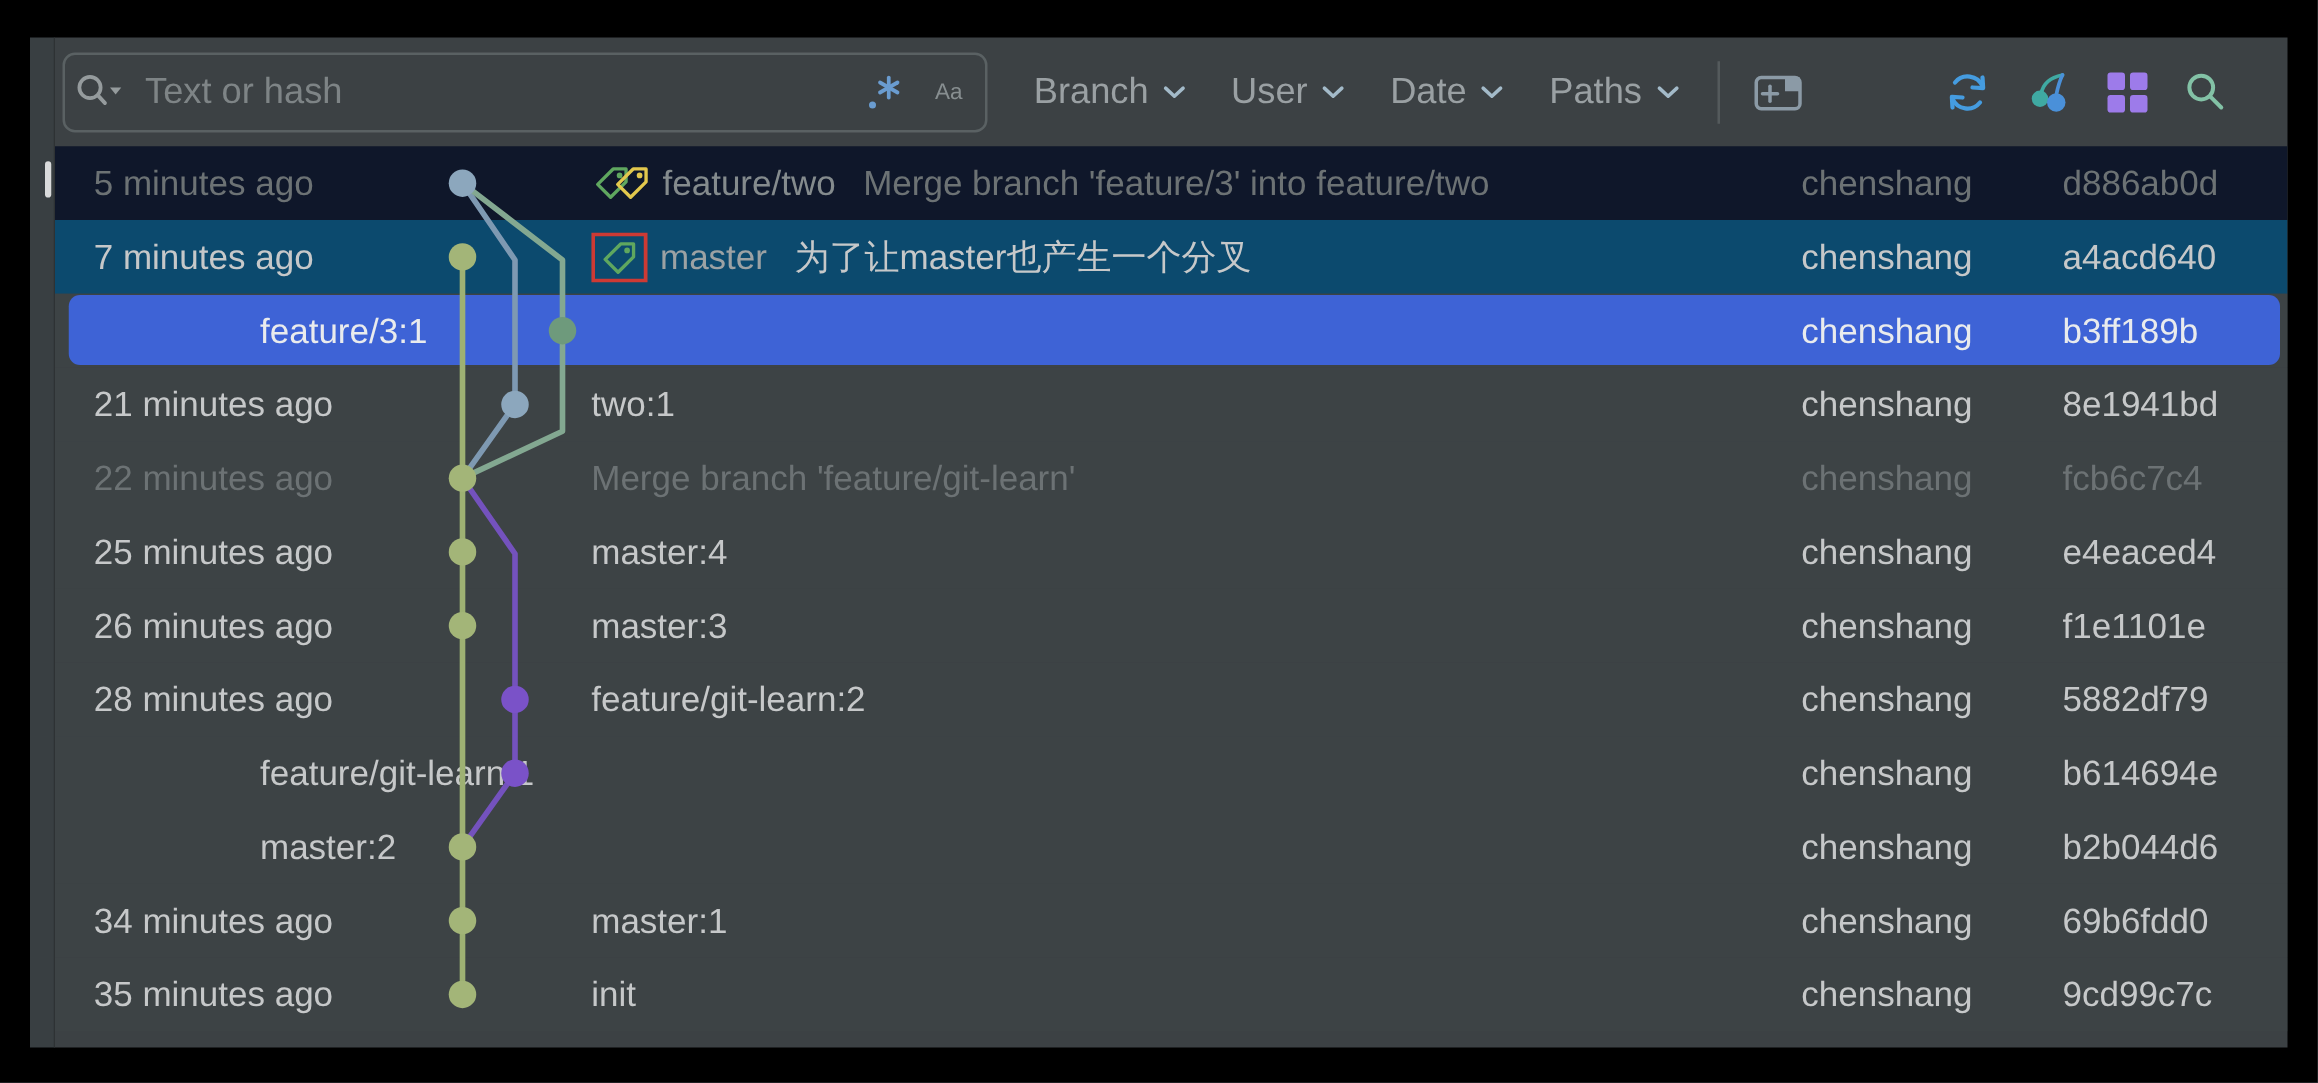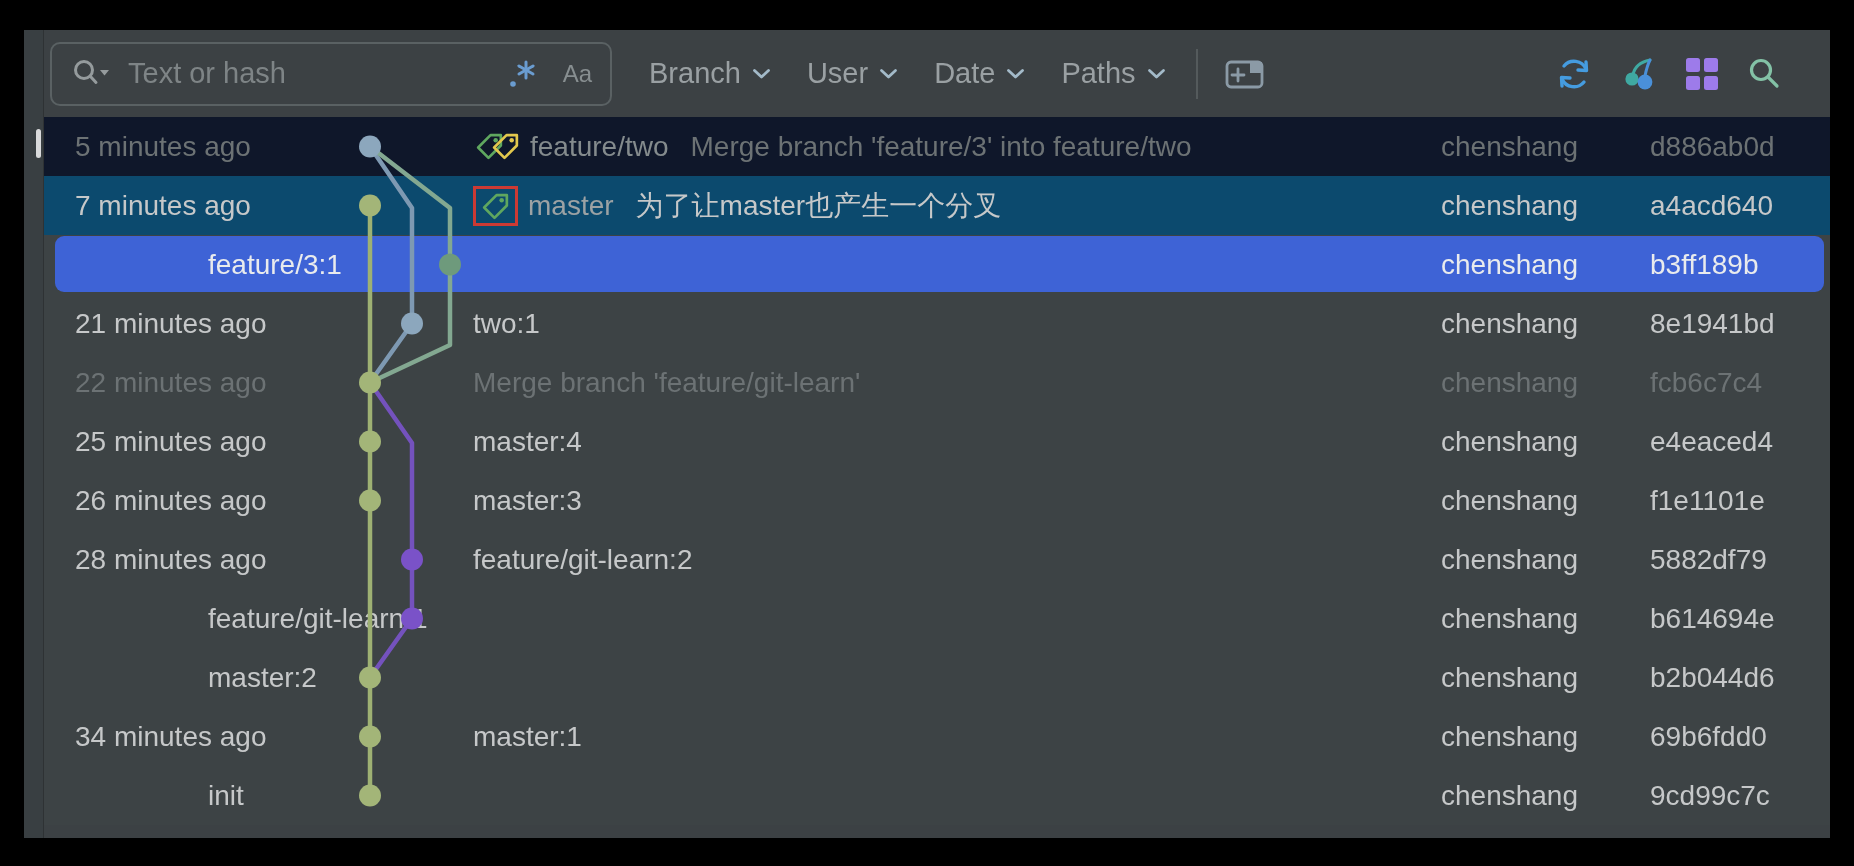--- a/index.html
+++ b/index.html
@@ -18,32 +18,32 @@
     position:absolute; left:36px; top:129px; width:5px; height:29px;
     background:#d9dadb; border-radius:3px; z-index:30;
   }
   .app {
     position:absolute; left:44px; top:30px; width:1786px; height:808px;
     background:#3c4144; overflow:hidden;
   }
   
   .toolbar { height:87px; display:flex; align-items:center; padding-left:6px; box-sizing:border-box; }
   .searchbox {
-    width:562px; height:64px; flex:none;
+    width:740px; height:64px; flex:none;
     border:2px solid #5a6163; border-radius:10px;
-    display:flex; align-items:center; padding:0 18px 0 18px; box-sizing:border-box;
+    display:flex; align-items:center; padding:0 18px 0 6px; box-sizing:border-box;
     background:#3c4144;
   }
   .searchbox .mag { flex:none; display:flex; align-items:center; }
   .searchbox input {
     flex:1; min-width:0; background:transparent; border:none; outline:none;
     color:#c8cacb; font-size:29px; font-family:inherit; margin-left:14px;
   }
   .searchbox input::placeholder { color:#7e8486; opacity:1; }
-  .matchcase { color:#878e90; font-size:24px; margin-left:24px; flex:none; }
+  .matchcase { color:#878e90; font-size:18px; margin-left:24px; flex:none; }
   .filters { display:flex; margin-left:37px; gap:36px; flex:none;align-items:center; }
   .filter { display:flex; align-items:center; gap:11px; color:#9aa0a3; font-size:29px; cursor:default; }
   .tb-sep { width:2px; height:50px; background:#545a5c; margin-left:30px; flex:none; }
   .newtab { margin-left:26px; flex:none; display:flex; }
   .right-icons { margin-left:auto; margin-right:46px; display:flex; align-items:center; gap:26px; }
   .right-icons > span { display:flex; }
   
   .rows { position:relative; }
   .row { height:59px; display:flex; align-items:center; position:relative; background:#3d4345; }
   .row.bg-hover { background:#0f172a; }
@@ -289,20 +289,21 @@
       <div class="row">
         <span class="cell c-date">34 minutes ago</span>
         <span class="cell c-graph"></span>
         <span class="cell c-msg">
           <span class="msg-text">master:1</span>
         </span>
         <span class="cell c-author">chenshang</span>
         <span class="cell c-hash">69b6fdd0</span>
       </div>
       <div class="row">
+        <span class="cell c-date">35 minutes ago</span>
         <span class="cell c-graph"></span>
         <span class="cell c-msg">
           <span class="msg-text">init</span>
         </span>
         <span class="cell c-author">chenshang</span>
         <span class="cell c-hash">9cd99c7c</span>
       </div>
     </div>
 
   <svg class="graph-svg" width="1786" height="708" viewBox="0 0 1786 708">

